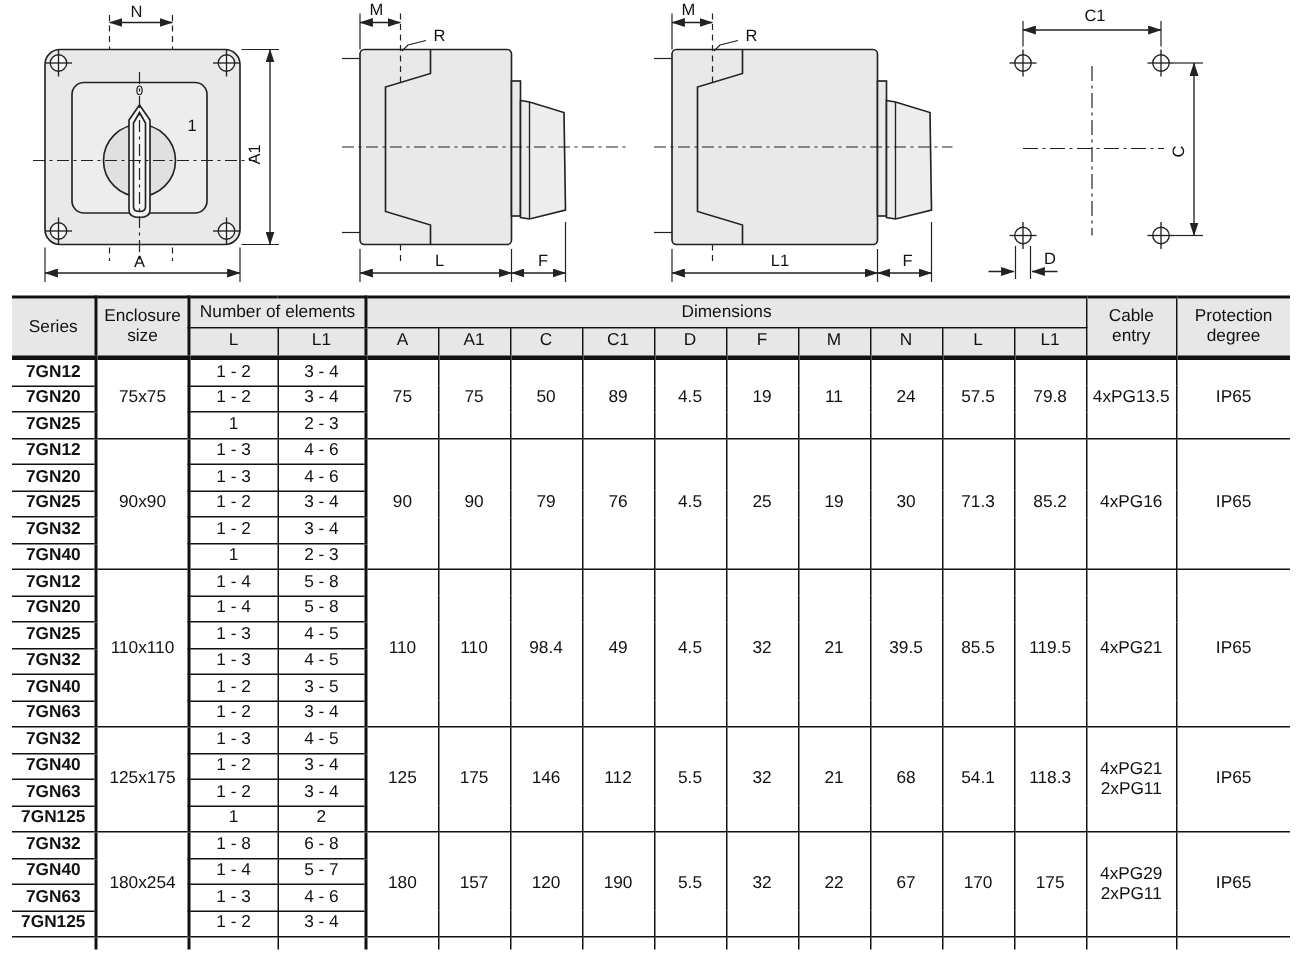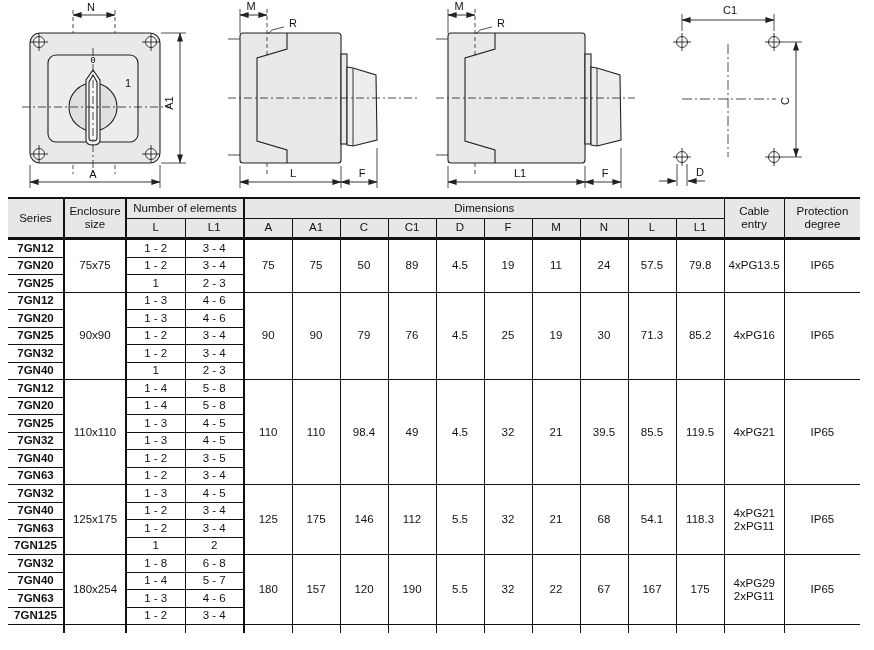--- a/index.html
+++ b/index.html
@@ -405,21 +405,21 @@
           <td class="num">1 - 8</td>
           <td class="num maj-r">6 - 8</td>
           <td rowspan="4" class="num gend">180</td>
           <td rowspan="4" class="num gend">157</td>
           <td rowspan="4" class="num gend">120</td>
           <td rowspan="4" class="num gend">190</td>
           <td rowspan="4" class="num gend">5.5</td>
           <td rowspan="4" class="num gend">32</td>
           <td rowspan="4" class="num gend">22</td>
           <td rowspan="4" class="num gend">67</td>
-          <td rowspan="4" class="num gend">167</td>
+          <td rowspan="4" class="num gend">170</td>
           <td rowspan="4" class="num gend">175</td>
           <td rowspan="4" class="num cable gend">4xPG29
 2xPG11</td>
           <td rowspan="4" class="num last-col gend">IP65</td>
         </tr>
         <tr>
           <td class="series first-col maj-r">7GN40</td>
           <td class="num">1 - 4</td>
           <td class="num maj-r">5 - 7</td>
         </tr>

